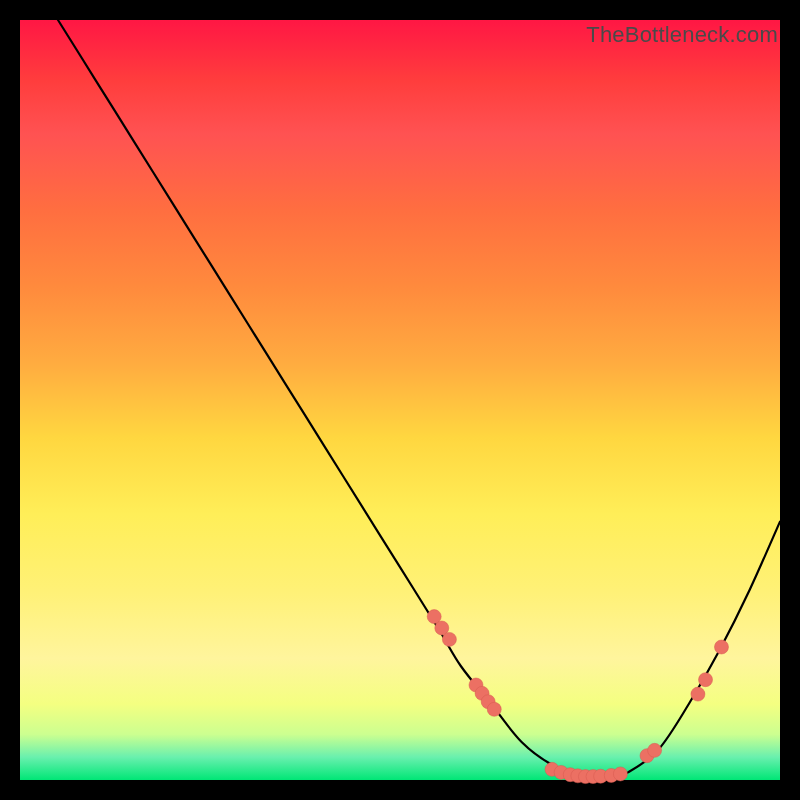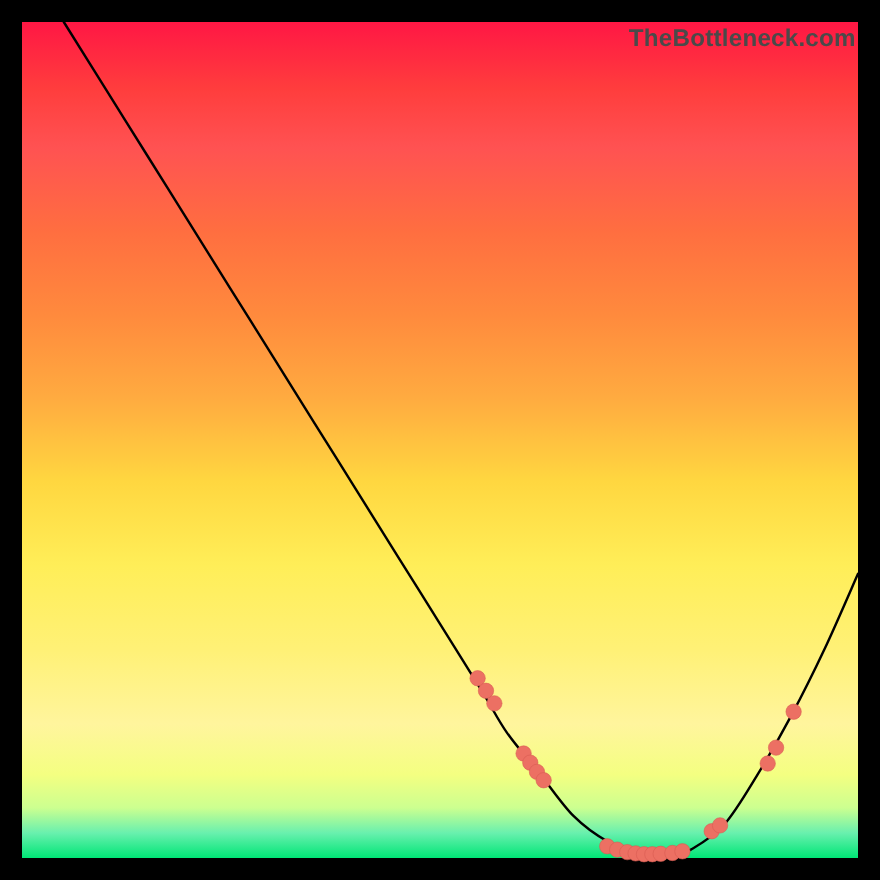--- a/index.html
+++ b/index.html
@@ -38,21 +38,21 @@
       #ccff90 94%,
       #69f0ae 97%,
       #00e676 100%);
   }
   .watermark {
     position: absolute;
     top: 22px;
     right: 22px;
     color: #4a4a4a;
     font-size: 22px;
-    font-weight: 700;
+    font-weight: 400;
     letter-spacing: 0.2px;
     user-select: none;
   }
   svg.curve {
     position: absolute;
     left: 0;
     top: 0;
     width: 760px;
     height: 760px;
     overflow: visible;

